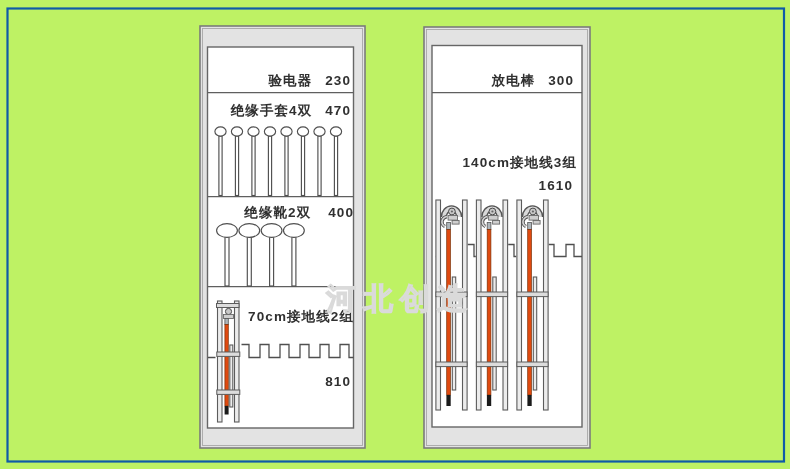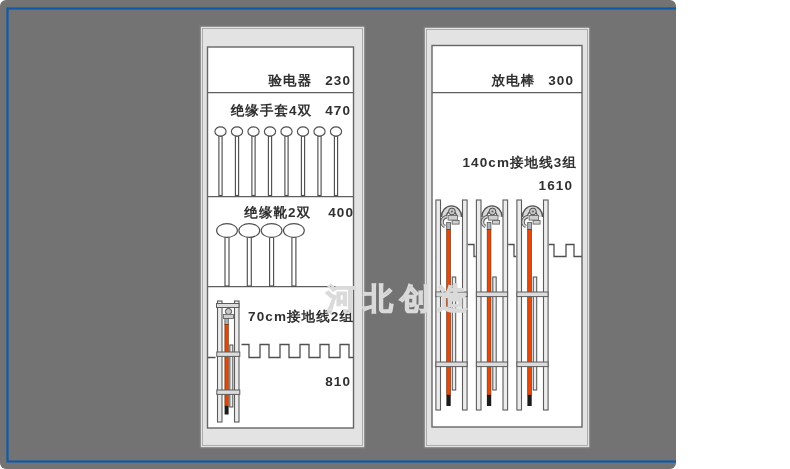--- a/index.html
+++ b/index.html
@@ -1,16 +1,16 @@
 <!DOCTYPE html>
 <html><head>
 <meta charset="utf-8">
 <style>
   html,body{margin:0;padding:0;background:#ffffff;}
-  .stage{position:relative;width:676px;height:469px;background:#737373;overflow:hidden;border-radius:6px;}
+  .stage{position:relative;width:790px;height:469px;background:#bef264;overflow:hidden;}
   svg{display:block;}
   .page-border{fill:none;stroke-width:2.2px;}
   .cab-frame{fill:#e3e3e3;stroke:#7b7b7b;stroke-width:1.6px;}
   .cab-edge{fill:none;stroke:#a7a7a7;stroke-width:.9px;}
   .panel{fill:#ffffff;stroke:#666666;stroke-width:1.4px;}
   .ln{stroke:#5f5f5f;stroke-width:1.25px;}
   .comb{fill:none;stroke:#4f4f4f;stroke-width:1.3px;}
   .rail{fill:#ececec;stroke:#5c5c5c;stroke-width:1.1px;}
   .bar{fill:#dcdcdc;stroke:#5c5c5c;stroke-width:1px;}
   .bar2{fill:#cfcfcf;stroke:#6a6a6a;stroke-width:.9px;}

